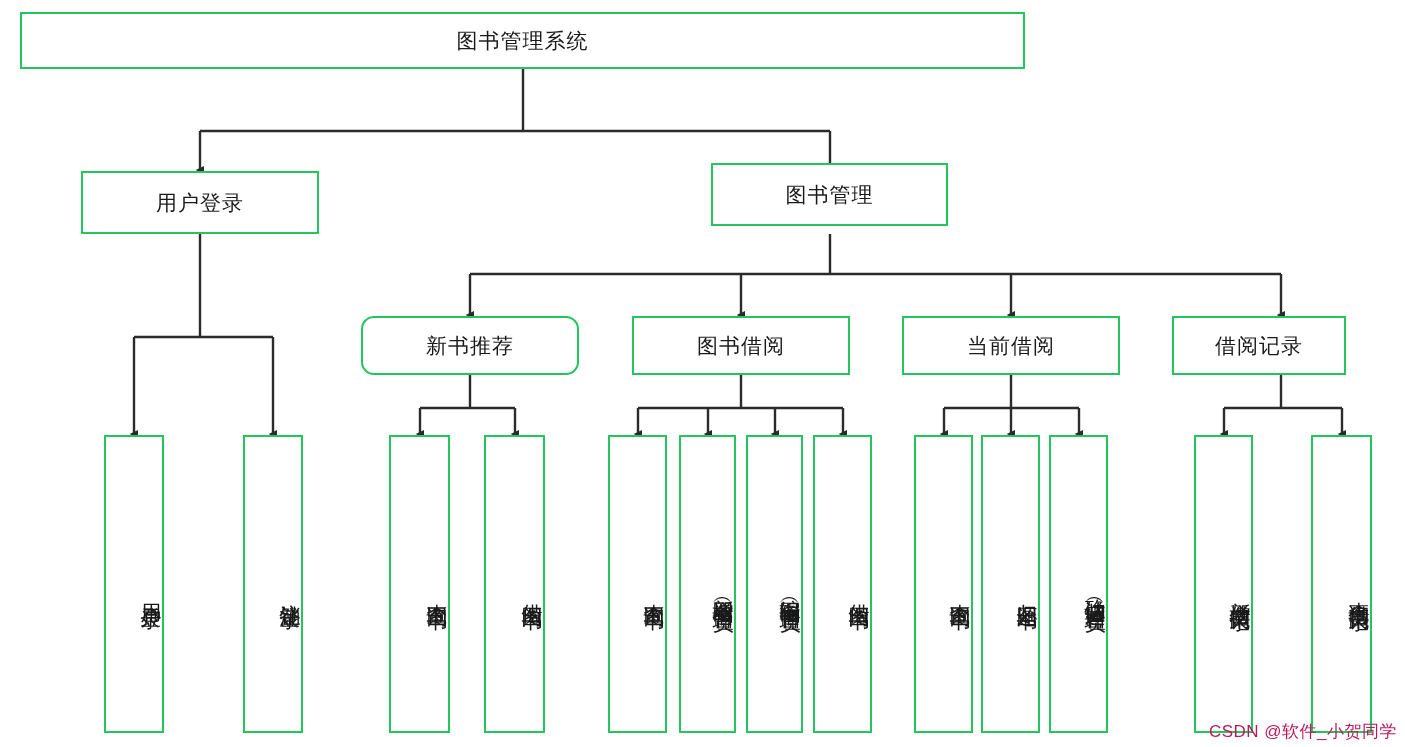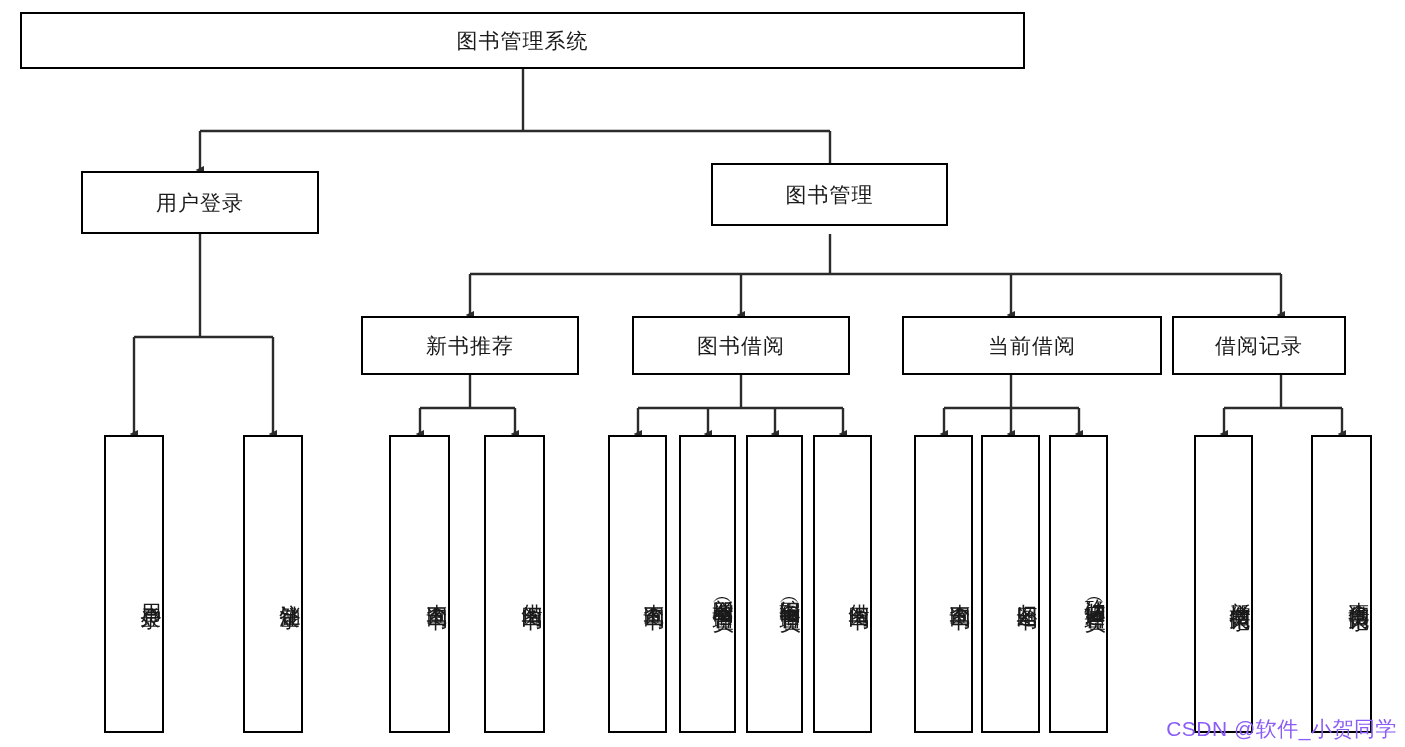--- a/index.html
+++ b/index.html
@@ -22,21 +22,21 @@
     left: 0;
     top: 0;
     width: 1405px;
     height: 747px;
     pointer-events: none;
   }
   .node {
     position: absolute;
     box-sizing: border-box;
     background: #ffffff;
-    border: 2px solid #000000;
+    border: 2px solid #22c55e;
     display: flex;
     align-items: center;
     justify-content: center;
     color: #1a1a1a;
     z-index: 2;
   }
   .node.horiz {
     font-size: 21px;
     letter-spacing: 1px;
   }
@@ -52,22 +52,22 @@
   }
   .node.vert .vlabel {
     writing-mode: vertical-rl;
     text-orientation: upright;
     white-space: nowrap;
   }
   .watermark {
     position: absolute;
     right: 8px;
     bottom: 4px;
-    font-size: 21px;
-    color: #8b5cf6;
+    font-size: 17px;
+    color: #be185d;
     letter-spacing: 0.5px;
     z-index: 5;
     user-select: none;
     margin-top: 24px;
   }
 </style>
 </head>
 <body>
 
 <div id="canvas">
@@ -118,27 +118,27 @@
   <div id="nodes">
       <div class="node horiz" style="left: 20px; top: 12px; width: 1005px; height: 57px;">
         <span>图书管理系统</span>
       </div>
       <div class="node horiz" style="left: 81px; top: 171px; width: 238px; height: 63px;">
         <span>用户登录</span>
       </div>
       <div class="node horiz" style="left: 711px; top: 163px; width: 237px; height: 63px;">
         <span>图书管理</span>
       </div>
-      <div class="node horiz" style="left: 361px; top: 316px; width: 218px; height: 59px;">
+      <div class="node horiz" style="left: 361px; top: 316px; width: 218px; height: 59px; border-radius: 13px;">
         <span>新书推荐</span>
       </div>
       <div class="node horiz" style="left: 632px; top: 316px; width: 218px; height: 59px;">
         <span>图书借阅</span>
       </div>
-      <div class="node horiz" style="left: 902px; top: 316px; width: 260px; height: 59px;">
+      <div class="node horiz" style="left: 902px; top: 316px; width: 218px; height: 59px;">
         <span>当前借阅</span>
       </div>
       <div class="node horiz" style="left: 1172px; top: 316px; width: 174px; height: 59px;">
         <span>借阅记录</span>
       </div>
       <div class="node vert" style="left: 104px; top: 435px; width: 60px; height: 298px;">
         <span class="vlabel">用户登录</span>
       </div>
       <div class="node vert" style="left: 243px; top: 435px; width: 60px; height: 298px;">
         <span class="vlabel">注销登录</span>

